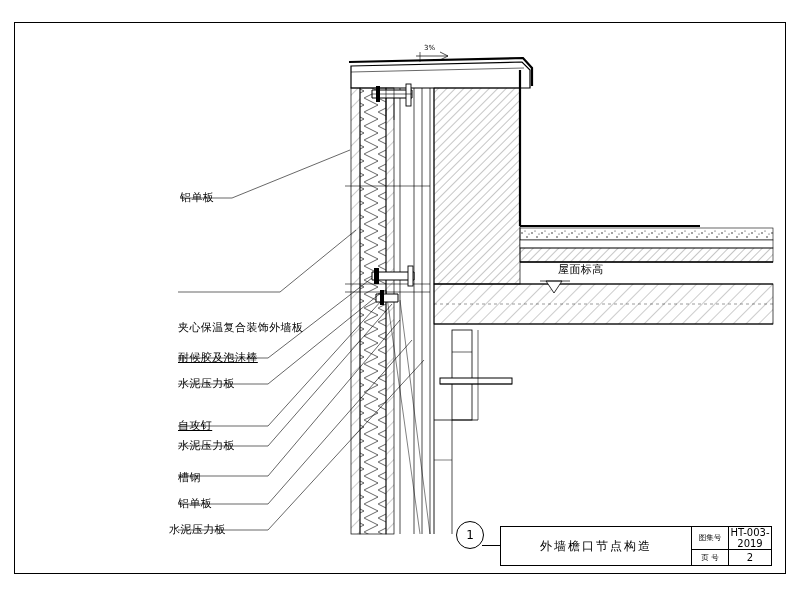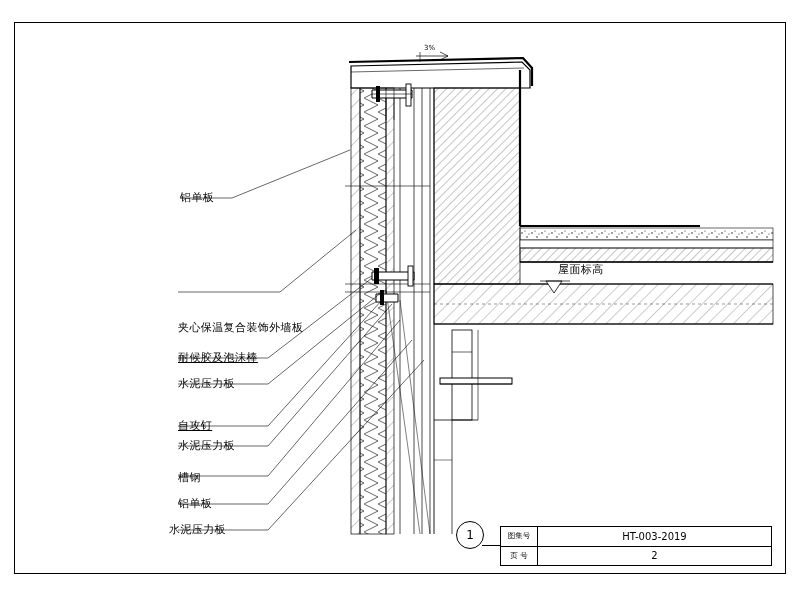--- a/index.html
+++ b/index.html
@@ -273,20 +273,21 @@
   <div class="label" style="left:169px; top:522px;">水泥压力板</div>
 
   <div class="dimtext" style="left:424px; top:44px;">3%</div>
 
   <div class="roof-label" style="left:558px; top:262px;">屋面标高</div>
 
   <div class="bubble">1</div>
   <div class="bubble-line"></div>
 
   <div class="titleblock">
+    <div class="tb-name">外墙檐口节点构造</div>
     <div class="tb-right">
       <div class="tb-row">
         <div class="tb-key">图集号</div>
         <div class="tb-val">HT-003-2019</div>
       </div>
       <div class="tb-row">
         <div class="tb-key">页  号</div>
         <div class="tb-val">2</div>
       </div>
     </div>

